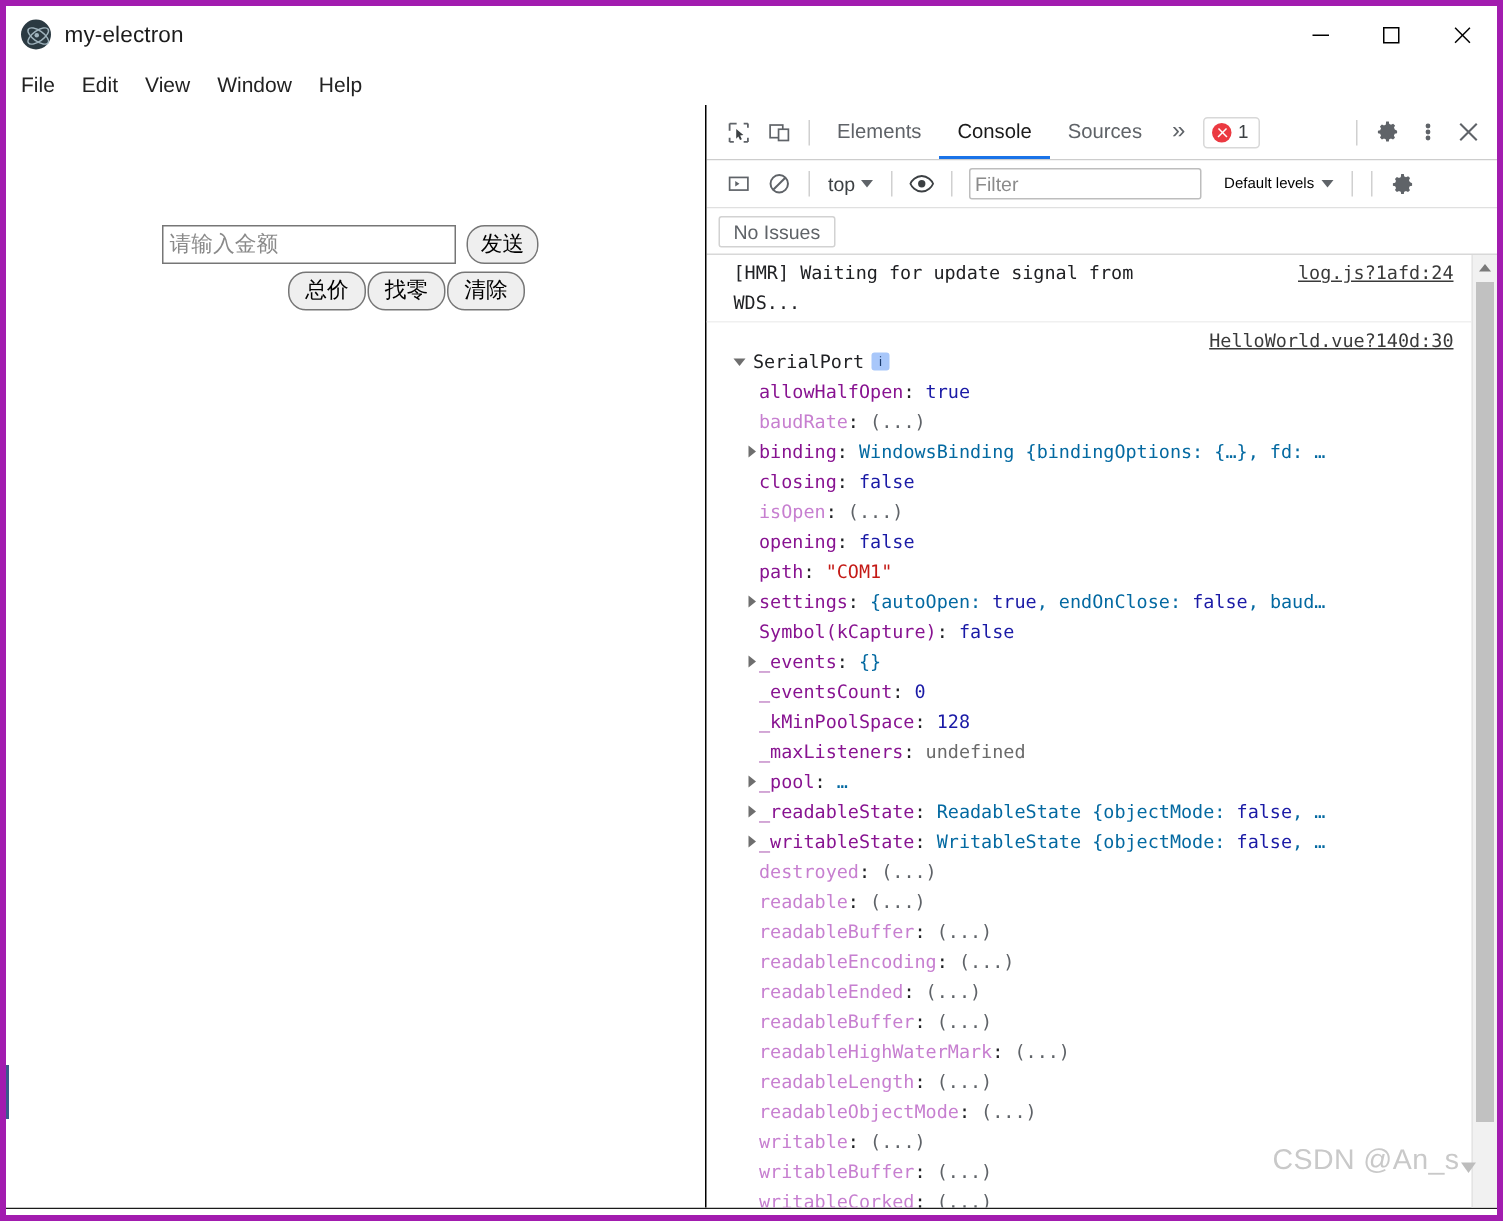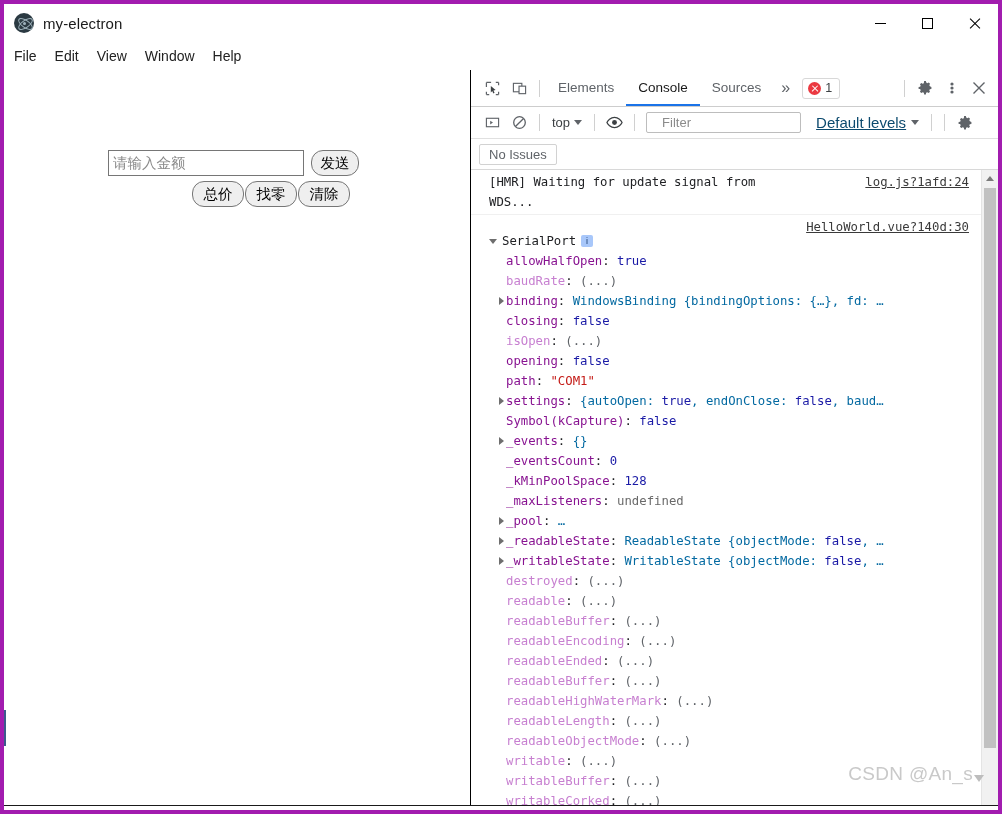--- a/index.html
+++ b/index.html
@@ -346,39 +346,38 @@
     display: inline-block;
   }
   .filter-input {
     flex: 1;
     height: 21px;
     max-width: 155px;
     border: 1px solid #bdbdbd;
     background: #fff;
     font-size: 13px;
     font-family: "Liberation Sans", sans-serif;
-    padding: 1px 15px;
+    padding: 1px 3px;
     color: #202124;
     outline: none;
     border-radius: 2px;
     box-sizing: border-box;
     margin: 0 5px;
   }
   .filter-input::placeholder { color: #8b8b8b; }
   .levels-select {
     display: flex;
     align-items: center;
     gap: 5px;
-    font-size: 15px;
-    color: #0c4a6e;
+    font-size: 10px;
+    color: #000000;
     padding: 2px 6px;
     margin-left: 4px;
     cursor: default;
     white-space: nowrap;
-    text-decoration: underline;
   }
 
   .issues-bar {
     height: 30px;
     min-height: 30px;
     display: flex;
     align-items: center;
     padding-left: 8px;
     border-bottom: 1px solid #d8d8d8;
     background: #fff;

